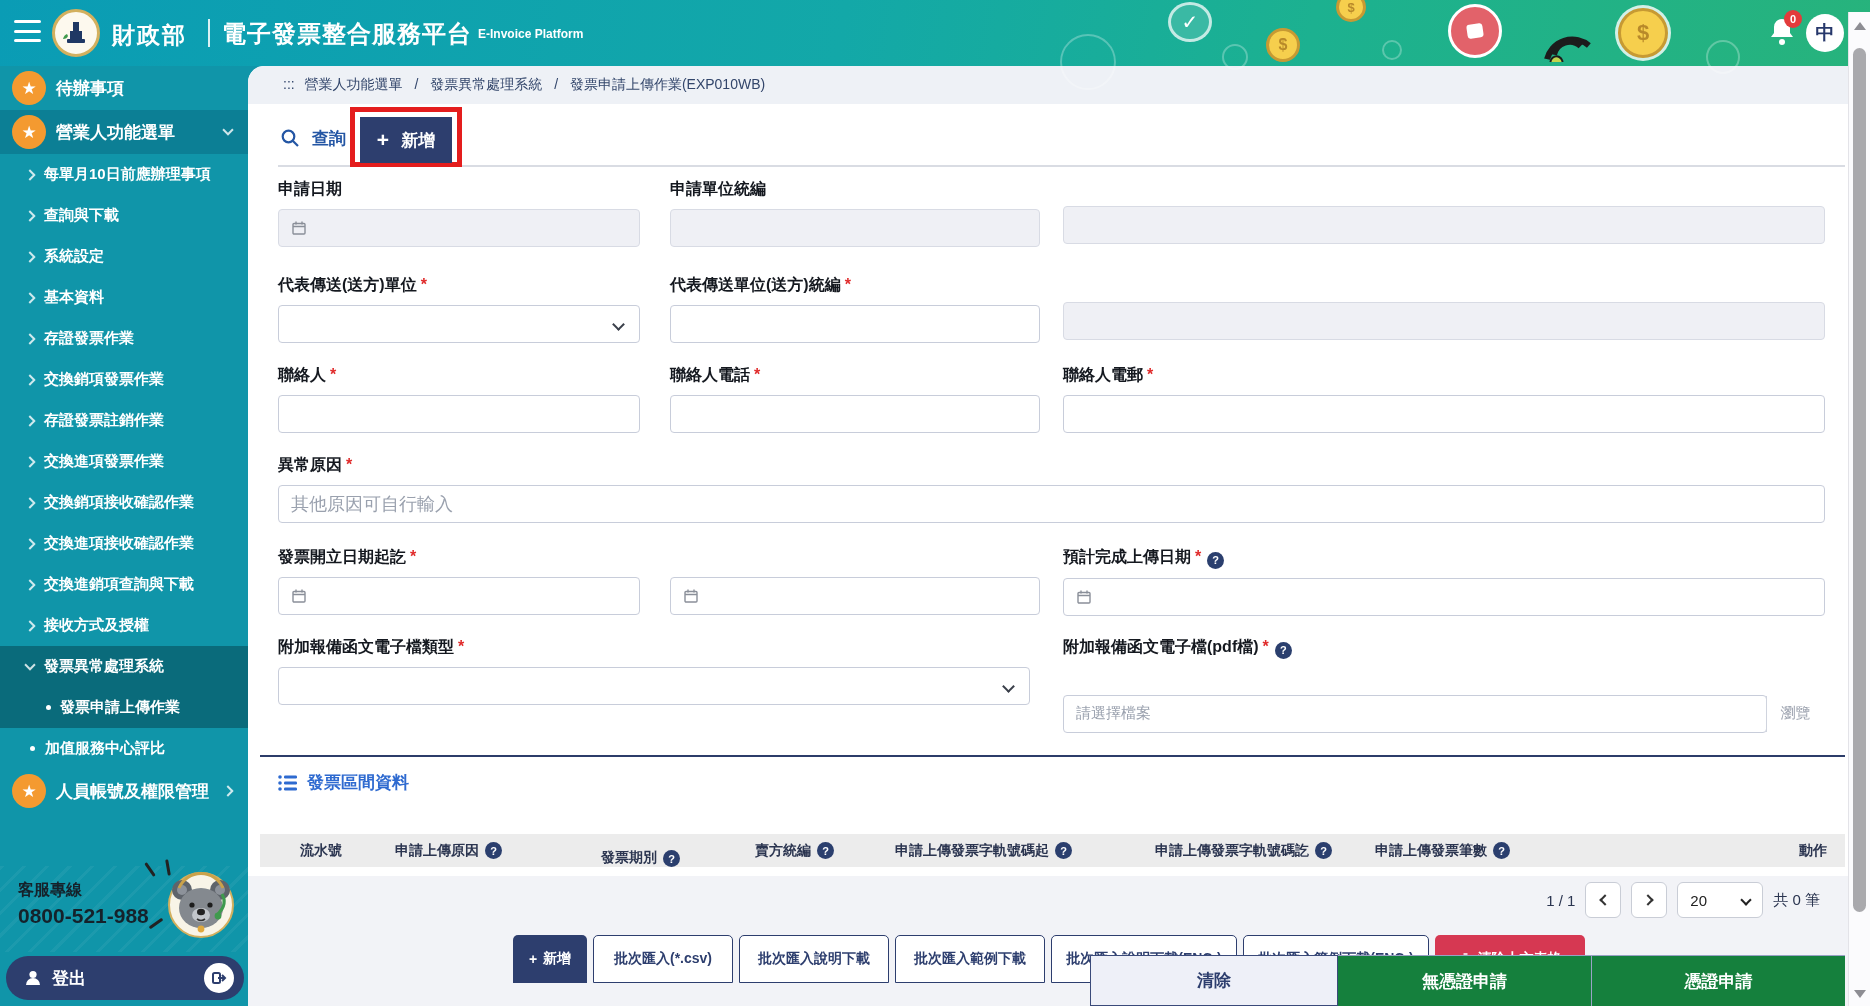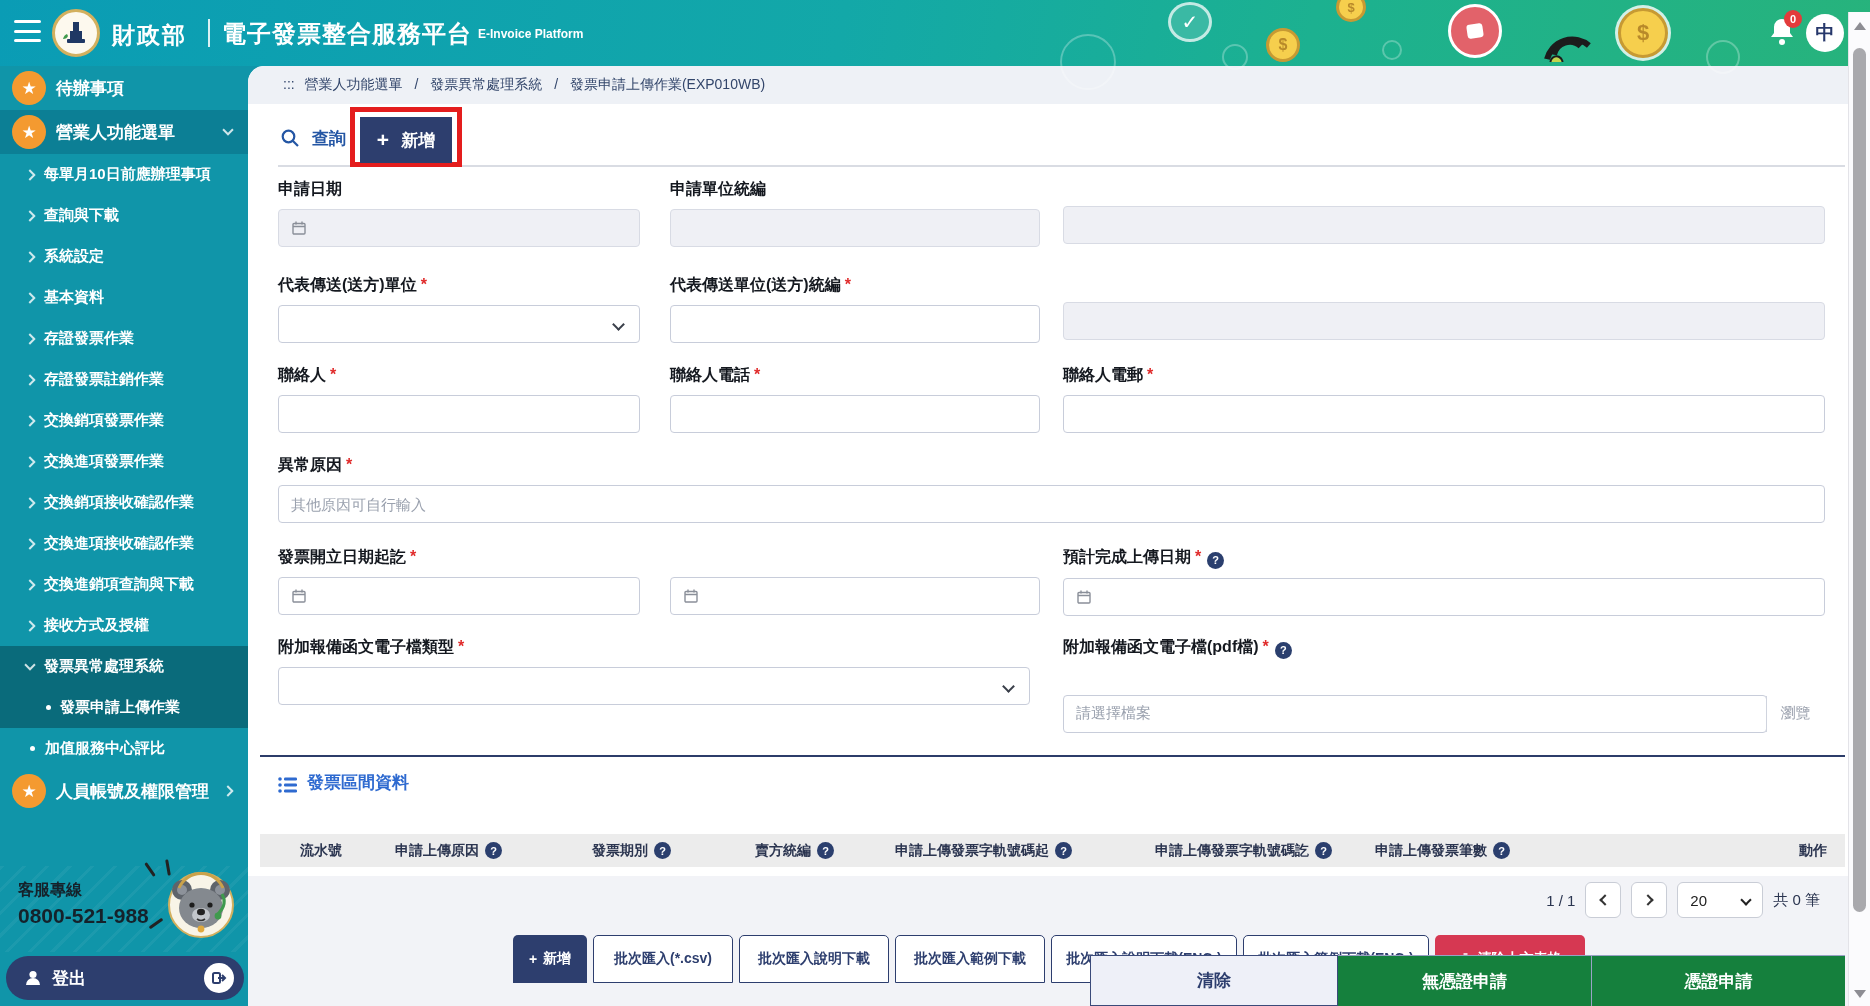--- a/index.html
+++ b/index.html
@@ -63,28 +63,28 @@
   .annotation-box { position:absolute; left:72px; top:-1px; width:112px; height:60px; border:5px solid #e41d1d; background:transparent; }
   .tab-add { position:absolute; left:5px; top:5px; width:92px; height:46px; background:#2d3e6e; color:#fff; display:flex; align-items:center; justify-content:center; gap:12px; font-size:17px; font-weight:bold; cursor:pointer; }
   .tab-add .plus { font-size:21px; font-weight:bold; }
 
   .fgroup { position:absolute; }
   .flabel { font-size:16px; font-weight:bold; color:#14181f; white-space:nowrap; }
   .req { color:#e02b2b; margin-left:4px; }
   .help { display:inline-flex; width:17px; height:17px; border-radius:50%; background:#2b3f6e; color:#fff; font-size:11px; font-weight:bold; align-items:center; justify-content:center; margin-left:6px; vertical-align:-2px; cursor:pointer; }
   .ctrl { margin-top:9px; height:38px; border:1px solid #c8cdda; border-radius:4px; background:#fff; display:flex; align-items:center; padding:0 12px; position:relative; }
   .ctrl.disabled { background:#eff0f5; border-color:#d8dbe4; }
-  .ctrl input { border:none; outline:none; background:transparent; width:100%; font-size:15px; color:#3b82f6; font-family:inherit; }
+  .ctrl input { border:none; outline:none; background:transparent; width:100%; font-size:18px; color:#3b82f6; font-family:inherit; }
   .ctrl input::placeholder { color:#9aa1ae; }
   .ctrl .selchev { position:absolute; right:16px; top:14px; width:9px; height:9px; border-right:2px solid #3a3f4a; border-bottom:2px solid #3a3f4a; transform:rotate(45deg); }
   .cal { margin-right:8px; flex:none; }
   .browse { position:absolute; right:0; top:0; height:36px; width:58px; border-left:1px solid #d0d4de; color:#9aa0ad; font-size:15px; display:flex; align-items:center; justify-content:center; cursor:pointer; }
 
   .divider { position:absolute; left:12px; top:689px; width:1585px; height:2px; background:#2c3c69; }
-  .sec-title { position:absolute; left:30px; top:705px; display:flex; align-items:flex-end; gap:9px; color:#2e6ad0; font-size:17px; font-weight:bold; }
+  .sec-title { position:absolute; left:30px; top:705px; display:flex; align-items:center; gap:9px; color:#2e6ad0; font-size:17px; font-weight:bold; }
   .lowzone { position:absolute; left:0; top:810px; width:100%; height:130px; background:#f2f3f7; }
   .thead { position:absolute; left:12px; top:768px; width:1585px; height:33px; background:#ececec; }
   .th { position:absolute; top:0; height:33px; display:flex; align-items:center; font-size:14px; font-weight:bold; color:#2b3550; white-space:nowrap; }
   .pagebar { position:absolute; right:28px; top:815px; height:38px; display:flex; align-items:center; gap:10px; font-size:15px; color:#2b3550; }
   .pg-btn { width:36px; height:36px; border:1px solid #c9cdd6; border-radius:6px; background:#fff; display:flex; align-items:center; justify-content:center; cursor:pointer; }
   .pg-btn .chev { border-color:#333; }
   .pg-select { width:86px; height:36px; border:1px solid #c9cdd6; border-radius:6px; background:#fff; display:flex; align-items:center; padding:0 12px; position:relative; cursor:pointer; font-size:15px; color:#222; }
   .pg-select .selchev { position:absolute; right:12px; top:13px; width:8px; height:8px; border-right:2px solid #222; border-bottom:2px solid #222; transform:rotate(45deg); }
 
   .actrow { position:absolute; left:265px; top:869px; display:flex; gap:6px; }
@@ -187,25 +187,25 @@
     <div class="sb-item sb-sub">
         <span class="chev right"></span>
         <span>基本資料</span>
       </div>
     <div class="sb-item sb-sub">
         <span class="chev right"></span>
         <span>存證發票作業</span>
       </div>
     <div class="sb-item sb-sub">
         <span class="chev right"></span>
+        <span>交換銷項發票作業</span>
+      </div>
+    <div class="sb-item sb-sub">
+        <span class="chev right"></span>
         <span>存證發票註銷作業</span>
-      </div>
-    <div class="sb-item sb-sub">
-        <span class="chev right"></span>
-        <span>交換銷項發票作業</span>
       </div>
     <div class="sb-item sb-sub">
         <span class="chev right"></span>
         <span>交換進項發票作業</span>
       </div>
     <div class="sb-item sb-sub">
         <span class="chev right"></span>
         <span>交換銷項接收確認作業</span>
       </div>
     <div class="sb-item sb-sub">
@@ -429,21 +429,21 @@
     <div class="lowzone"></div>
 
     <div class="thead">
       <div class="th" style="left:40px;">
           <span>流水號</span>
         </div>
       <div class="th" style="left:135px;">
           <span>申請上傳原因</span>
           <span class="help">?</span>
         </div>
-      <div class="th" style="left:332px;">
+      <div class="th" style="left:341px;align-items:flex-end;">
           <span>發票期別</span>
           <span class="help">?</span>
         </div>
       <div class="th" style="left:495px;">
           <span>賣方統編</span>
           <span class="help">?</span>
         </div>
       <div class="th" style="left:635px;">
           <span>申請上傳發票字軌號碼起</span>
           <span class="help">?</span>

